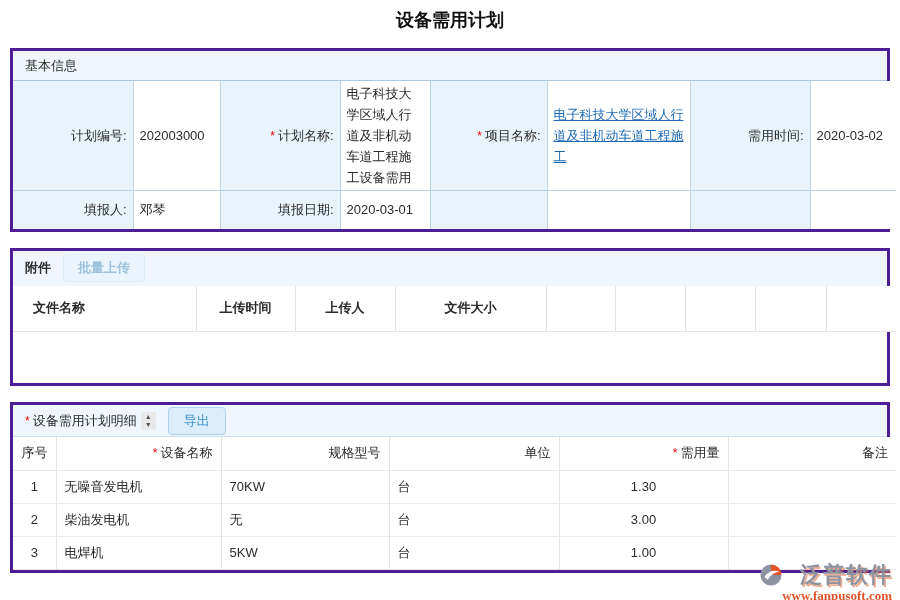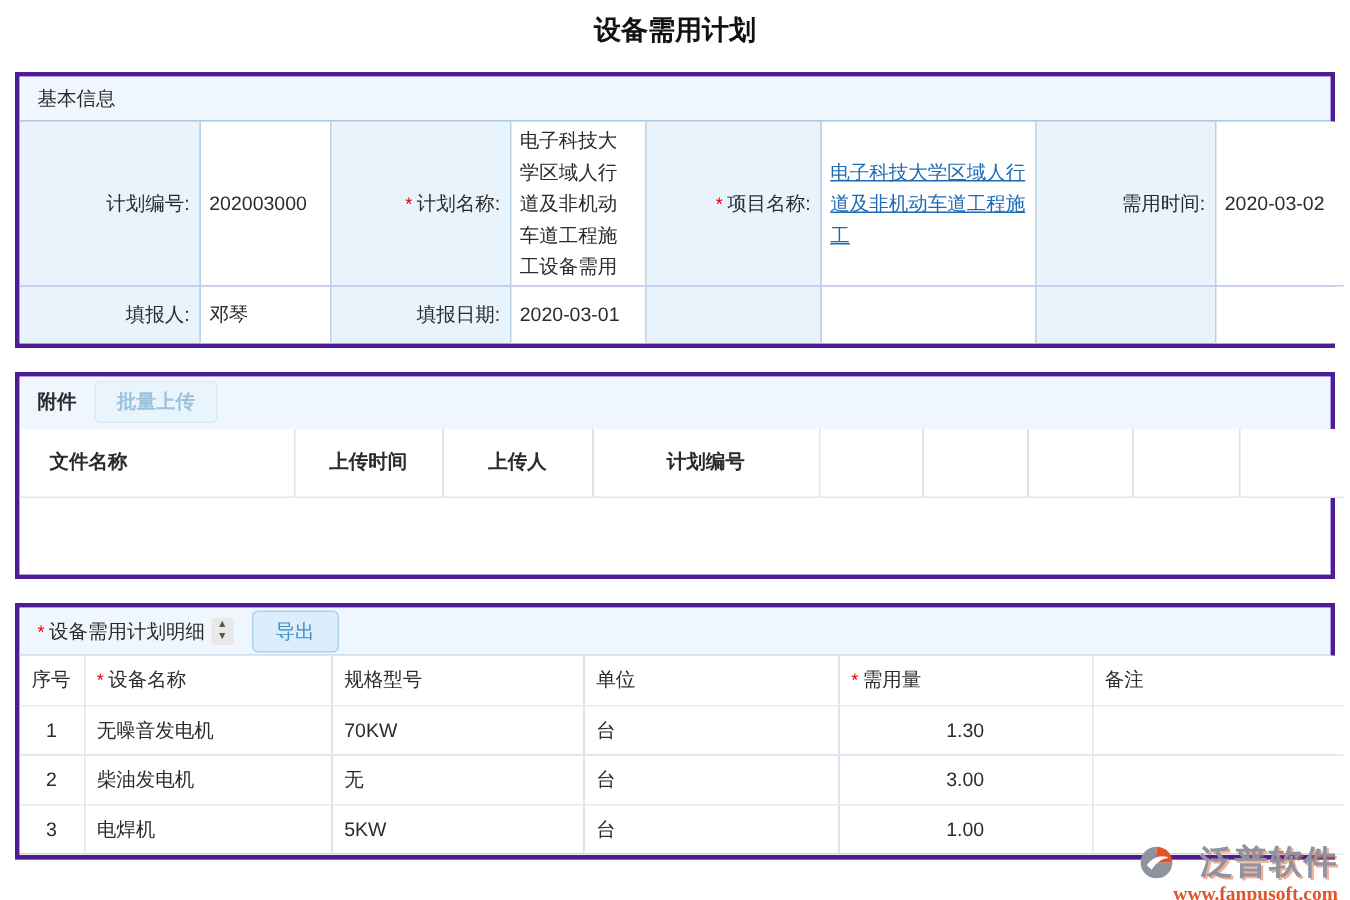--- a/index.html
+++ b/index.html
@@ -38,21 +38,21 @@
   .attach-head th:last-child { border-right:none; }
   .attach-body { height:51px; background:#fff; }
 
   
   .sort-box { display:inline-flex; flex-direction:column; align-items:center; justify-content:center; width:15px; height:18px; margin-left:4px; background:#e9e9e9; border-radius:2px; line-height:7px; }
   .sort-box span { font-size:7px; color:#555; display:block; height:8px; }
 
   
   .detail td, .detail th { border-right:1px solid #e4e4e4; border-bottom:1px solid #eaeaea; height:33px; padding:0 8px; background:#fff; }
   .detail tr td:last-child, .detail tr th:last-child { border-right:none;margin-top:28px; }
-  .detail th { text-align:left; color:#2b2b2b; }
+  .detail th { text-align:right; color:#2b2b2b; }
   .detail .c { text-align:center; }
   .detail .l { text-align:left; }
 
   
   .watermark { position:absolute; right:8px; bottom:4px; display:flex; flex-direction:column; align-items:flex-end; pointer-events:none; }
   .wm-row { display:flex; align-items:center; gap:16px; }
   .wm-brand { font-size:22px; font-weight:bold; color:#8d93a1; letter-spacing:1px; text-shadow:1.5px 1.5px 0 rgba(224,110,60,0.55); }
   .wm-url { font-family:"Liberation Serif","DejaVu Serif",serif; font-size:13px; font-weight:bold; color:#e0552c; margin-top:-2px; }
 </style>
 </head>
@@ -131,21 +131,21 @@
           <col style="width:70px">
           <col style="width:70px">
           <col style="width:71px">
           <col style="width:70px">
       </colgroup>
       <tbody>
           <tr class="attach-head">
         <th>文件名称</th>
         <th>上传时间</th>
         <th>上传人</th>
-        <th>计划编号</th>
+        <th>文件大小</th>
         <th></th>
         <th></th>
         <th></th>
         <th></th>
         <th></th>
       </tr>
     </tbody>
       </table>
     <div class="attach-body"></div>
   </div>

